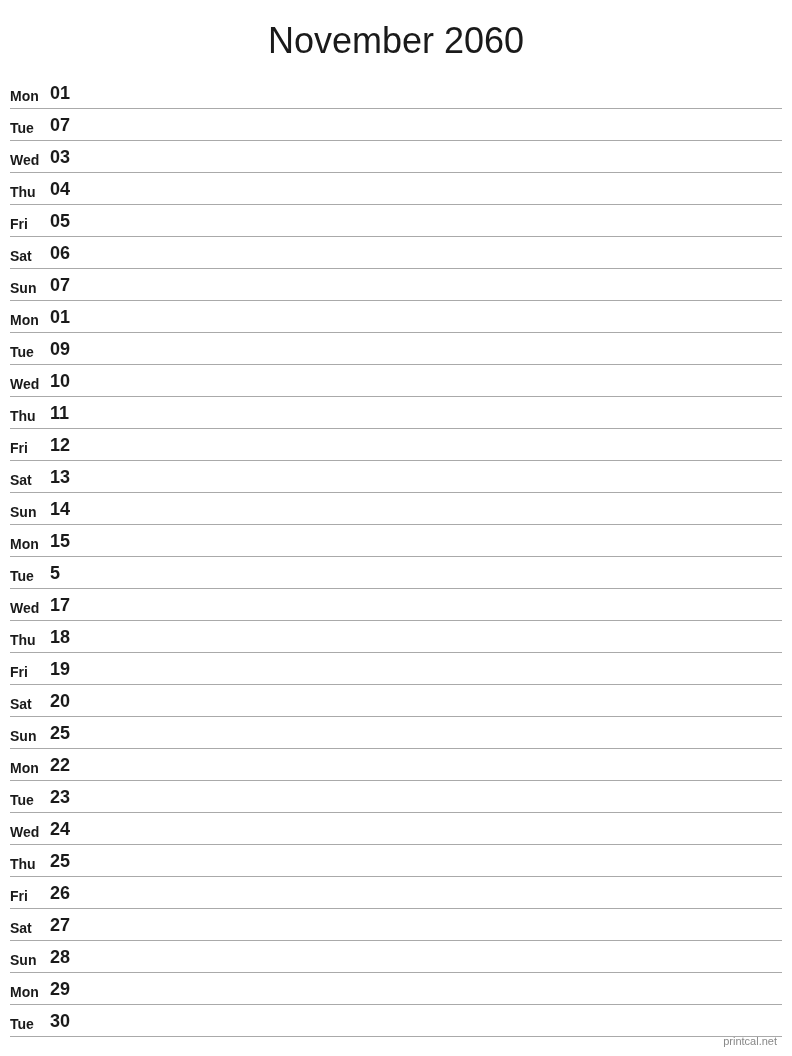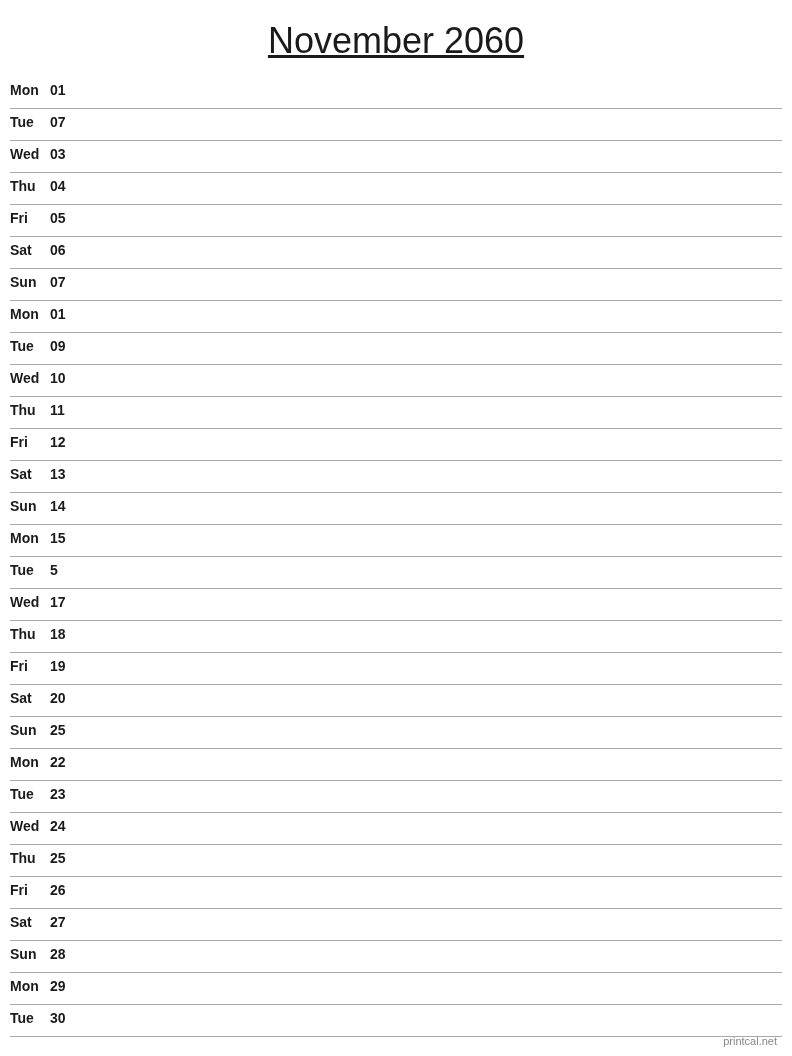--- a/index.html
+++ b/index.html
@@ -15,46 +15,45 @@
       font-family: Arial, Helvetica, sans-serif;
       position: relative;
     }
 
     .page-title {
       text-align: center;
       font-size: 36px;
       font-weight: normal;
       padding: 20px 0 15px 0;
       color: #1a1a1a;
-      text-decoration: underline;
     }
 
     .calendar-container {
       padding: 0 10px;
     }
 
     .calendar-row {
       display: flex;
       align-items: flex-end;
       border-bottom: 1px solid #aaa;
-      padding: 4px 0 10px 0;
+      padding: 4px 0 4px 0;
       min-height: 32px;
     }
 
     .day-name {
       width: 40px;
       font-size: 14px;
       font-weight: bold;
       color: #1a1a1a;
       flex-shrink: 0;
     }
 
     .day-number {
       width: 30px;
-      font-size: 14px;
+      font-size: 18px;
       font-weight: bold;
       color: #1a1a1a;
       flex-shrink: 0;
     }
 
     .day-content {
       flex: 1;
     }
 
     .footer {

